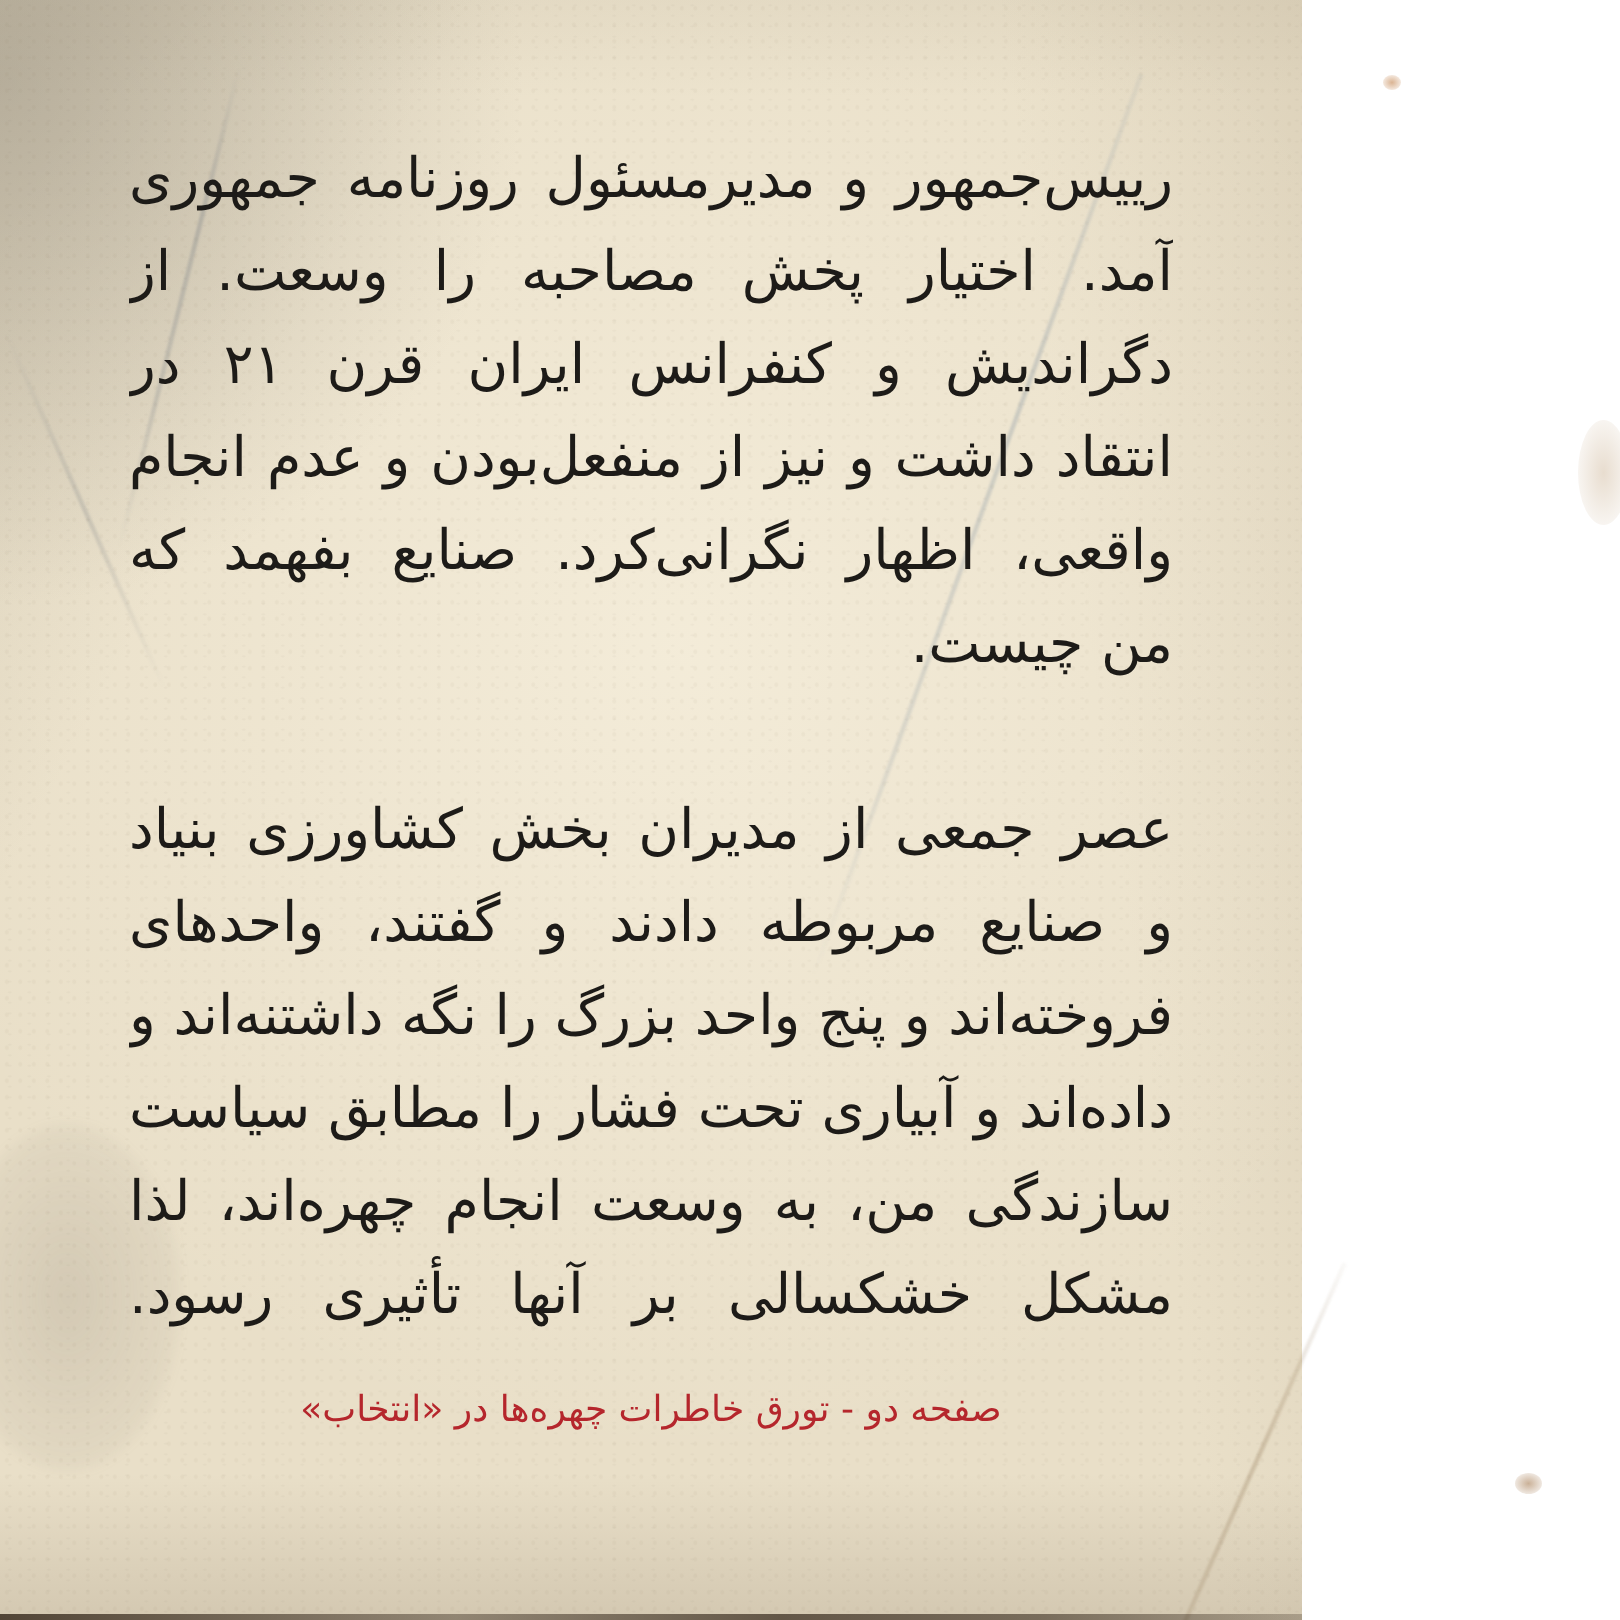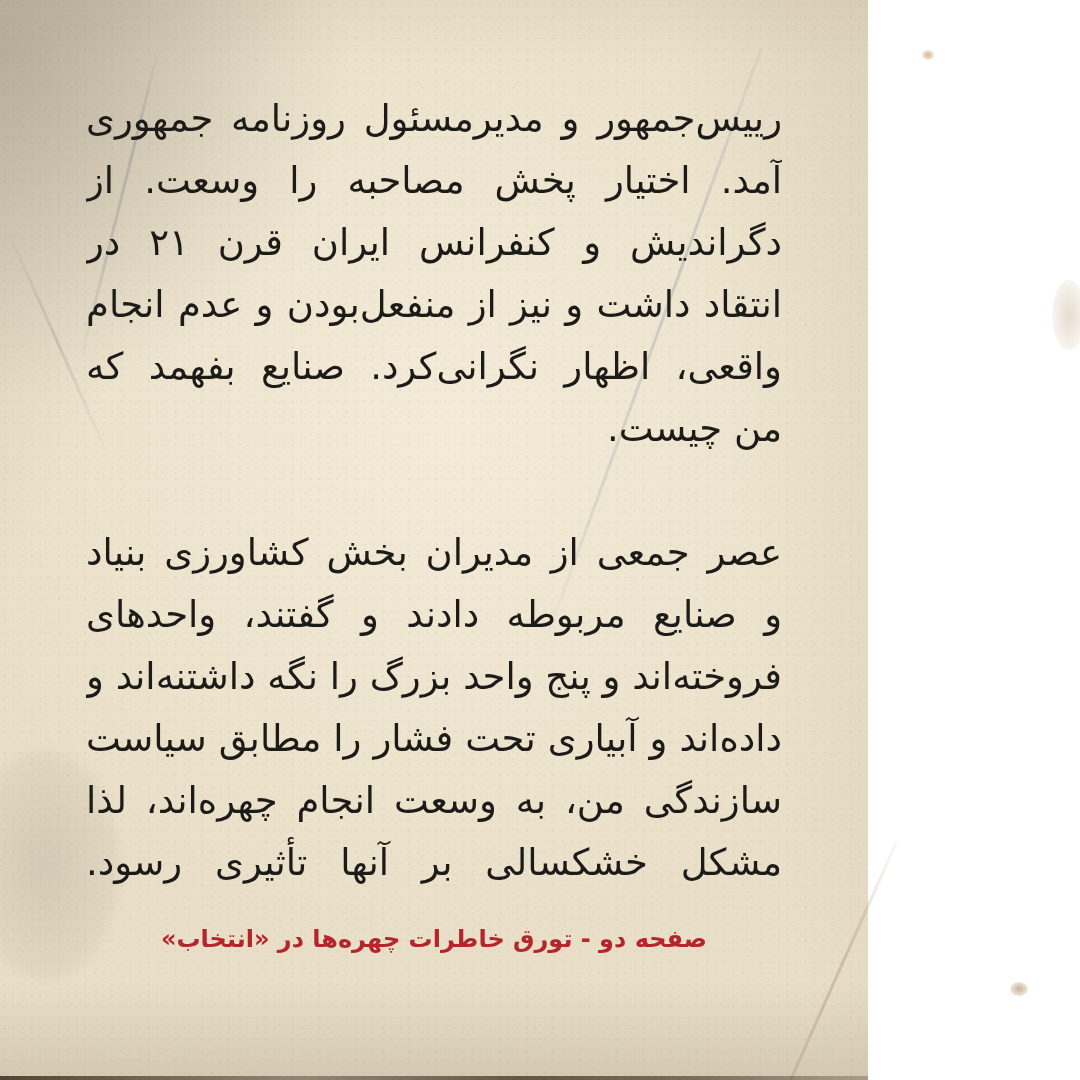--- a/index.html
+++ b/index.html
@@ -107,21 +107,21 @@
   }
 
   .para-2 { margin-top: 62px; }
 
   .caption {
     margin-top: 28px;
     direction: rtl;
     text-align: center;
     text-align-last: center;
     font-size: 24px;
-    font-weight: bold;
+    font-weight: normal;
     color: #b5262c;
     line-height: 34px;
   }
 </style>
 </head>
 <body>
 
 <div class="paper">
 
   <div class="crease crease-topleft"></div>

